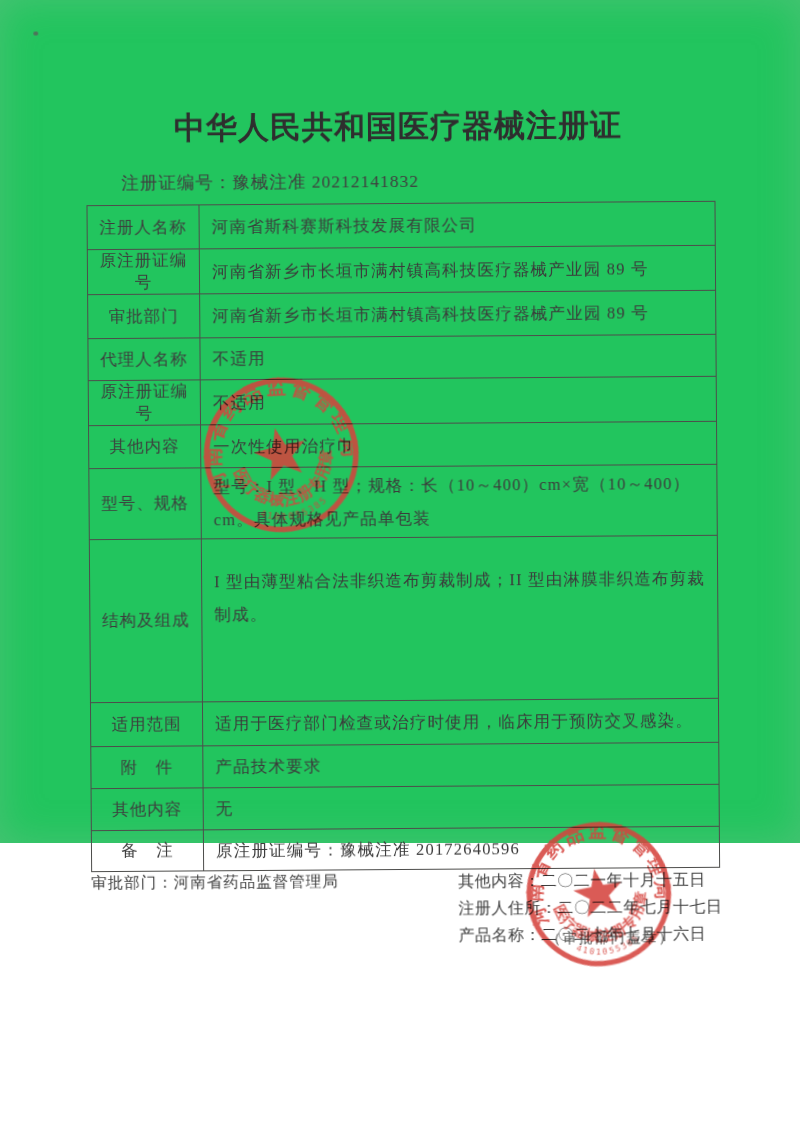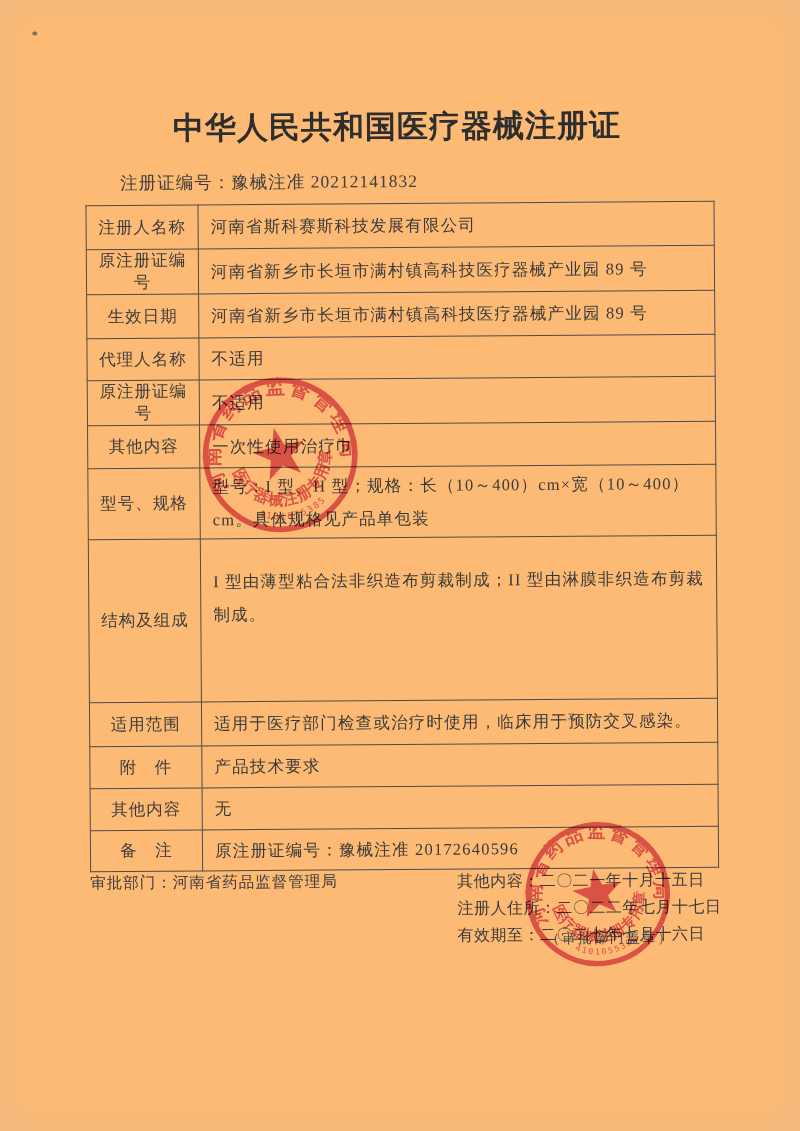--- a/index.html
+++ b/index.html
@@ -4,22 +4,22 @@
 <style>
   html,body { margin:0; padding:0; }
   body {
     width:800px; height:1131px;
     background:#ffffff;
     font-family:"Liberation Serif","DejaVu Serif",serif;
     color:#3c3c3c;
     overflow:hidden;
   }
   .page {
-    position:relative; width:800px; height:1131px;
-    background:#fdba74;
+    position:relative; width:800px; height:843px;
+    background:#22c55e;
     box-shadow: inset 0 0 40px rgba(190,190,188,.25);
     text-decoration: underline;
   }
   .tilt {
     position:absolute; inset:0;
     transform:rotate(-0.4deg);
     transform-origin:50% 50%;
   }
   .speck {
     position:absolute; left:36px; top:29px; width:5px; height:4px;
@@ -99,21 +99,21 @@
       <tbody>
           <tr style="height:44px">
         <th>注册人名称</th>
         <td>河南省斯科赛斯科技发展有限公司</td>
       </tr>
       <tr style="height:44px">
         <th>原注册证编号</th>
         <td>河南省新乡市长垣市满村镇高科技医疗器械产业园 89 号</td>
       </tr>
       <tr style="height:44px">
-        <th>生效日期</th>
+        <th>审批部门</th>
         <td>河南省新乡市长垣市满村镇高科技医疗器械产业园 89 号</td>
       </tr>
       <tr style="height:42px">
         <th>代理人名称</th>
         <td>不适用</td>
       </tr>
       <tr style="height:42px">
         <th>原注册证编号</th>
         <td>不适用</td>
       </tr>
@@ -153,21 +153,21 @@
     </div>
 
     <div class="footer-dates">
       <div class="dline">
         <span>其他内容：</span><span>二〇二一年十月十五日</span>
       </div>
       <div class="dline">
         <span>注册人住所：</span><span>二〇二二年七月十七日</span>
       </div>
       <div class="dline">
-        <span>有效期至：</span><span>二〇二七年七月十六日</span>
+        <span>产品名称：</span><span>二〇二七年七月十六日</span>
       </div>
     </div>
 
     <div class="seal-note">（审批部门盖章）</div>
 
     <svg class="stamp stamp1" viewBox="0 0 200 200" aria-hidden="true">
       <circle class="st-ring" cx="100" cy="100" r="92"></circle>
       <path id="s1top" d="M 32.9,135.7 A 76,76 0 1 1 167.1,135.7" fill="none"></path>
       <path id="s1bot" d="M 39,110.8 A 62,62 0 0 0 161,110.8" fill="none"></path>
       <path id="s1ser" d="M 48.6,161.3 A 80,80 0 0 0 151.4,161.3" fill="none"></path>

